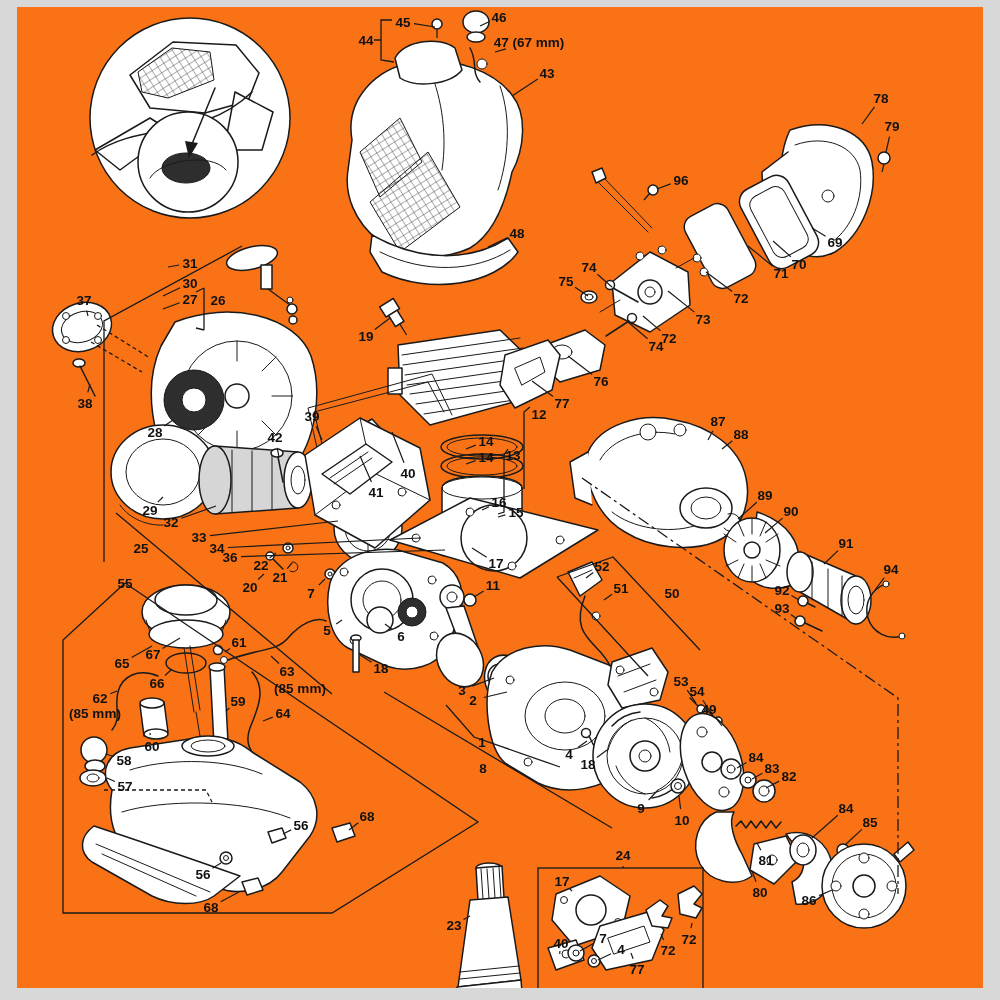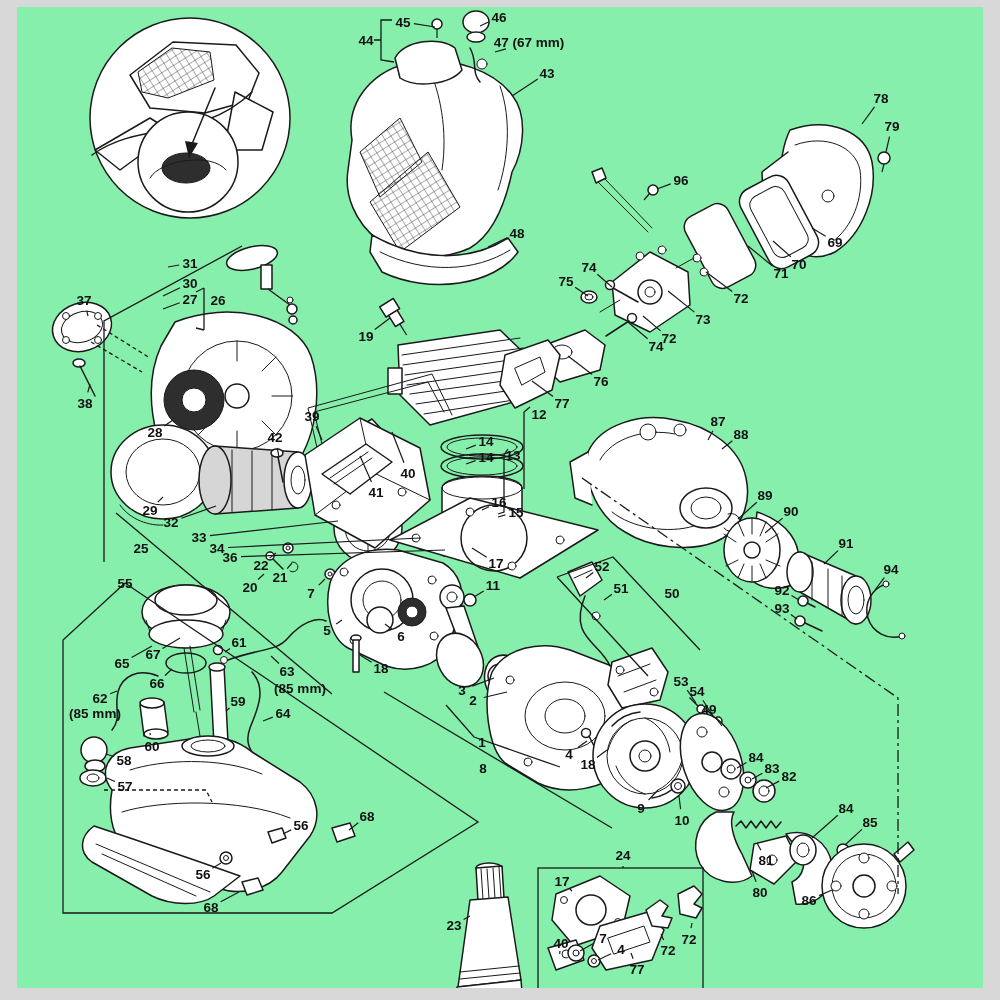--- a/index.html
+++ b/index.html
@@ -1,16 +1,16 @@
 <!DOCTYPE html>
 <html><head>
 <meta charset="utf-8">
 <style>
   html,body{margin:0;padding:0;background:#ffffff;}
-  #stage{position:relative;width:1000px;height:1000px;background:#86efac;overflow:hidden;}
+  #stage{position:relative;width:1000px;height:1000px;background:#f97316;overflow:hidden;}
   svg{display:block}
   .lbl{font:bold 13.5px "Liberation Sans",sans-serif;fill:#111;}
   .ld{stroke:#1a1a1a;stroke-width:1.2;fill:none;}
   .p{fill:#ffffff;stroke:#1a1a1a;stroke-width:1.5;stroke-linejoin:round;stroke-linecap:round;}
   .t{stroke-width:1;}
   .n{fill:none;}
   .d{fill:#2e2e2e;stroke:#1a1a1a;}
   .grey{fill:#d6d6d6;}
   .bound{stroke:#1a1a1a;stroke-width:1.3;fill:none;}
   .dash{stroke-dasharray:4 3;}

